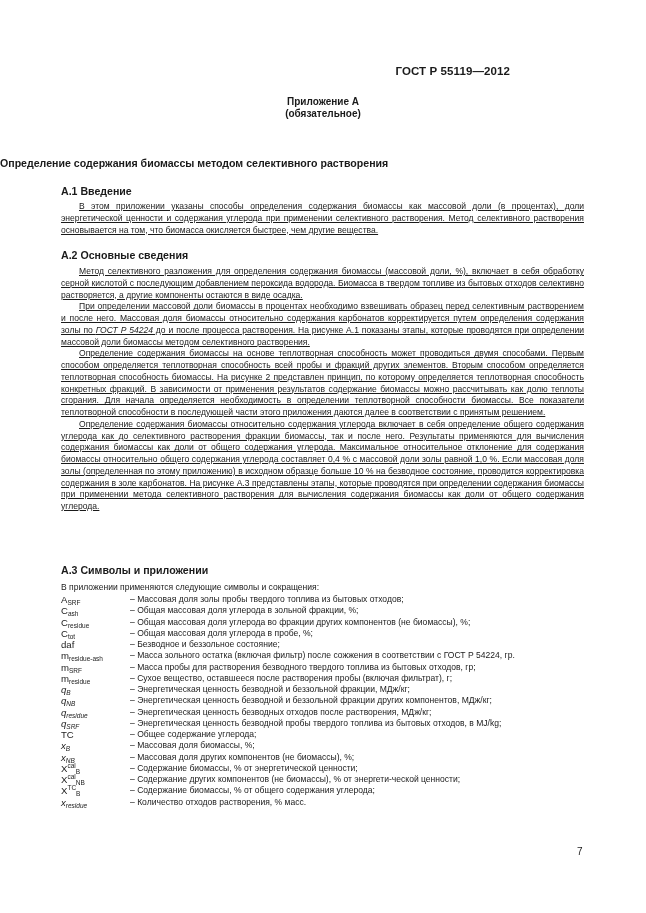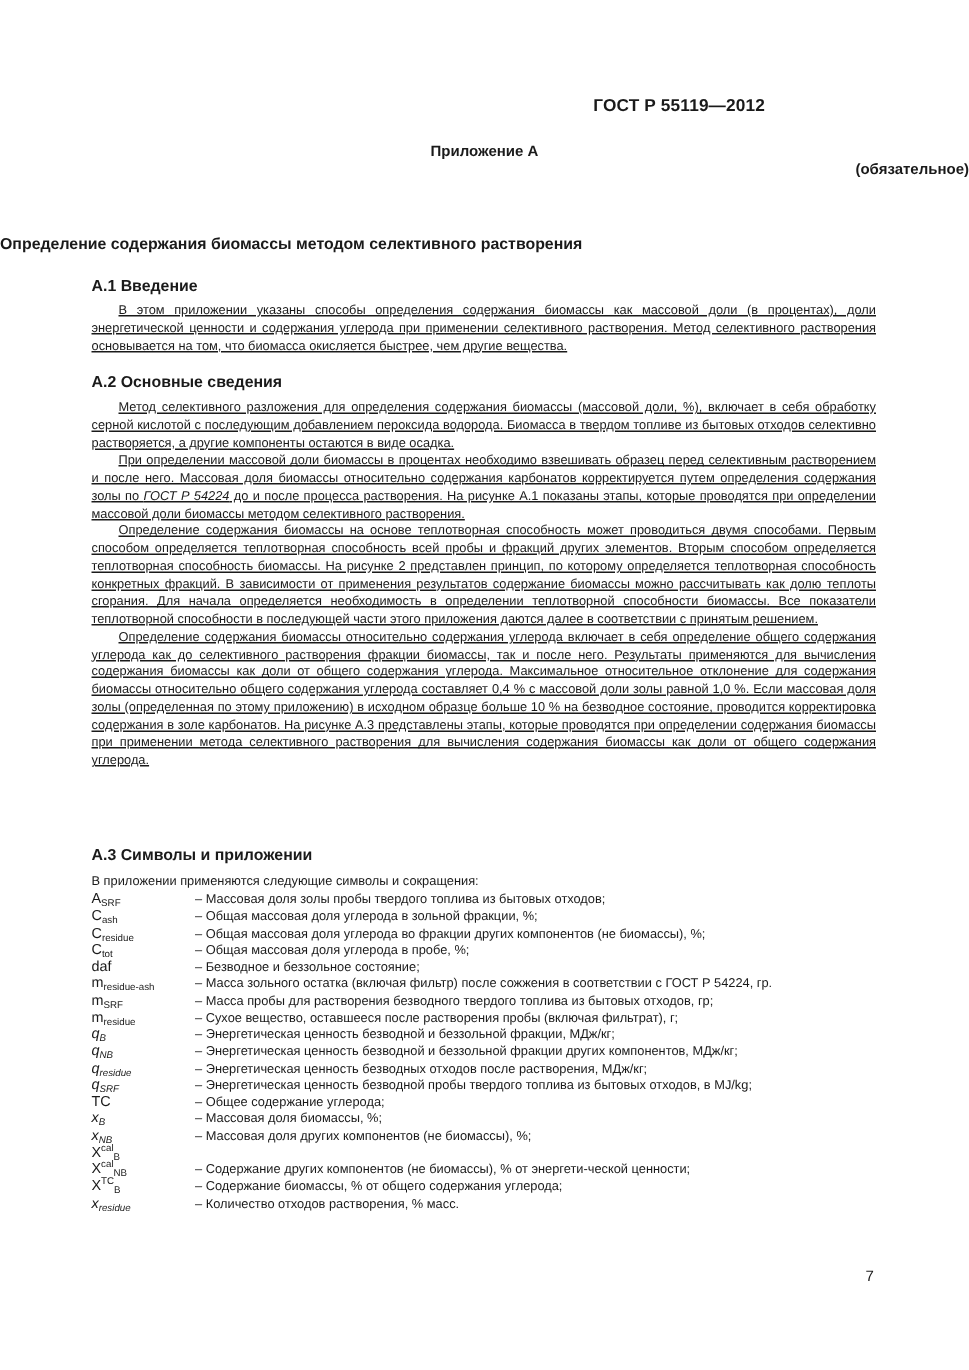--- a/index.html
+++ b/index.html
@@ -2,21 +2,21 @@
 <html><head>
 <meta charset="utf-8">
 <style>
   html, body { margin:0; padding:0; background:#ffffff; }
   body { width:646px; height:913px; position:relative; overflow:hidden;
          font-family:"Liberation Sans", sans-serif; color:#1a1a1a; }
   .page { position:absolute; left:0; top:4px; width:572px; height:913px; }
   .header-code { position:absolute; right:62px; top:61px; font-size:11.5px; font-weight:bold; letter-spacing:0.1px; }
   .appendix { position:absolute; left:0; width:646px; text-align:center; font-size:10px; font-weight:bold; }
   .appendix.t1 { top:92px; }
-  .appendix.t2 { top:104px; font-weight:bold;text-align:right; }
+  .appendix.t2 { top:104px; font-weight:bold; }
   .doc-title { position:absolute; left:0; width:646px; top:153px; text-align:left; font-size:10.6px; font-weight:bold; }
   .h2 { position:absolute; left:61px; font-size:10.6px; font-weight:bold; }
   .para { position:absolute; left:61px; width:523px; font-size:8.55px; line-height:11.75px; text-align:justify;text-decoration:underline; }
   .para p { margin:0; text-indent:18px; text-align:justify; }
   .para p.last { text-align-last:left; }
   .para .it { font-style:italic; }
   .sym-intro { position:absolute; left:61px; top:578px; font-size:8.55px; }
   .sym-list { position:absolute; left:61px; top:590px; width:540px; }
   .sym-row { display:flex; height:11.25px; line-height:11.25px; font-size:8.55px; white-space:nowrap; }
   .sym { width:69px; flex:none; font-size:9.6px; }
@@ -109,20 +109,21 @@
       <div class="sym-row">
         <span class="sym italic"><span>x</span><sub>B</sub></span>
         <span class="desc">– Массовая доля биомассы, %;</span>
       </div>
       <div class="sym-row">
         <span class="sym italic"><span>x</span><sub>NB</sub></span>
         <span class="desc">– Массовая доля других компонентов (не биомассы), %;</span>
       </div>
       <div class="sym-row">
         <span class="sym"><span>X</span><sup>cal</sup><sub>B</sub></span>
+        <span class="desc">– Содержание биомассы, % от энергетической ценности;</span>
       </div>
       <div class="sym-row">
         <span class="sym"><span>X</span><sup>cal</sup><sub>NB</sub></span>
         <span class="desc">– Содержание других компонентов (не биомассы), % от энергети-ческой ценности;</span>
       </div>
       <div class="sym-row">
         <span class="sym"><span>X</span><sup>TC</sup><sub>B</sub></span>
         <span class="desc">– Содержание биомассы, % от общего содержания углерода;</span>
       </div>
       <div class="sym-row">

